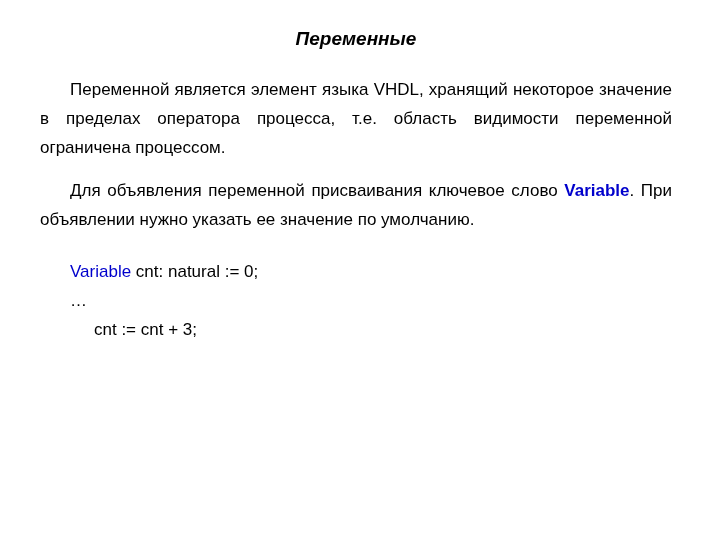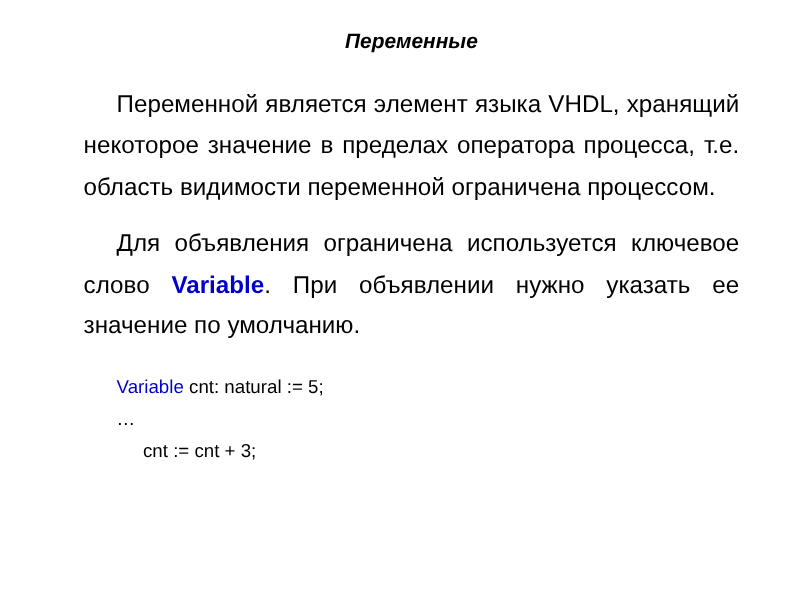--- a/index.html
+++ b/index.html
@@ -6,31 +6,31 @@
     margin: 0;
     padding: 0;
     width: 720px;
     height: 540px;
     background: #ffffff;
     font-family: Arial, sans-serif;
     color: #000000;
     box-sizing: border-box;
   }
   .page {
-    padding: 28px 48px 28px 76px;
+    padding: 28px 48px 28px 40px;
   }
   .title {
     text-align: center;
     font-weight: bold;
     font-style: italic;
     font-size: 19px;
     margin-bottom: 26px;
   }
   .para {
-    font-size: 22px;
+    font-size: 17px;
     text-align: justify;
     line-height: 1.7;
     text-indent: 30px;
     margin-bottom: 14px;
   }
   .kw {
     color: #0000cc;
     font-weight: bold;
   }
   .kw-nb {
@@ -49,24 +49,24 @@
 <body>
 
 <div class="page">
   <div class="title">Переменные</div>
 
   <div class="para">
     <span>Переменной является элемент языка VHDL, хранящий некоторое значение в пределах оператора процесса, т.е. область видимости переменной ограничена процессом.</span>
   </div>
 
   <div class="para">
-    <span>Для объявления ограничена используется ключевое слово </span><span class="kw">Variable</span><span>. При объявлении нужно указать ее значение по умолчанию.</span>
+    <span>Для объявления переменной присваивания ключевое слово </span><span class="kw">Variable</span><span>. При объявлении нужно указать ее значение по умолчанию.</span>
   </div>
 
 
   <div class="code-block">
     <div>
-      <span class="kw-nb">Variable</span><span> cnt: natural := 5;</span>
+      <span class="kw-nb">Variable</span><span> cnt: natural := 0;</span>
     </div>
     <div class="code-line2">…</div>
     <div class="code-line3">cnt := cnt + 3;</div>
   </div>
 </div>
 
 </body></html>

